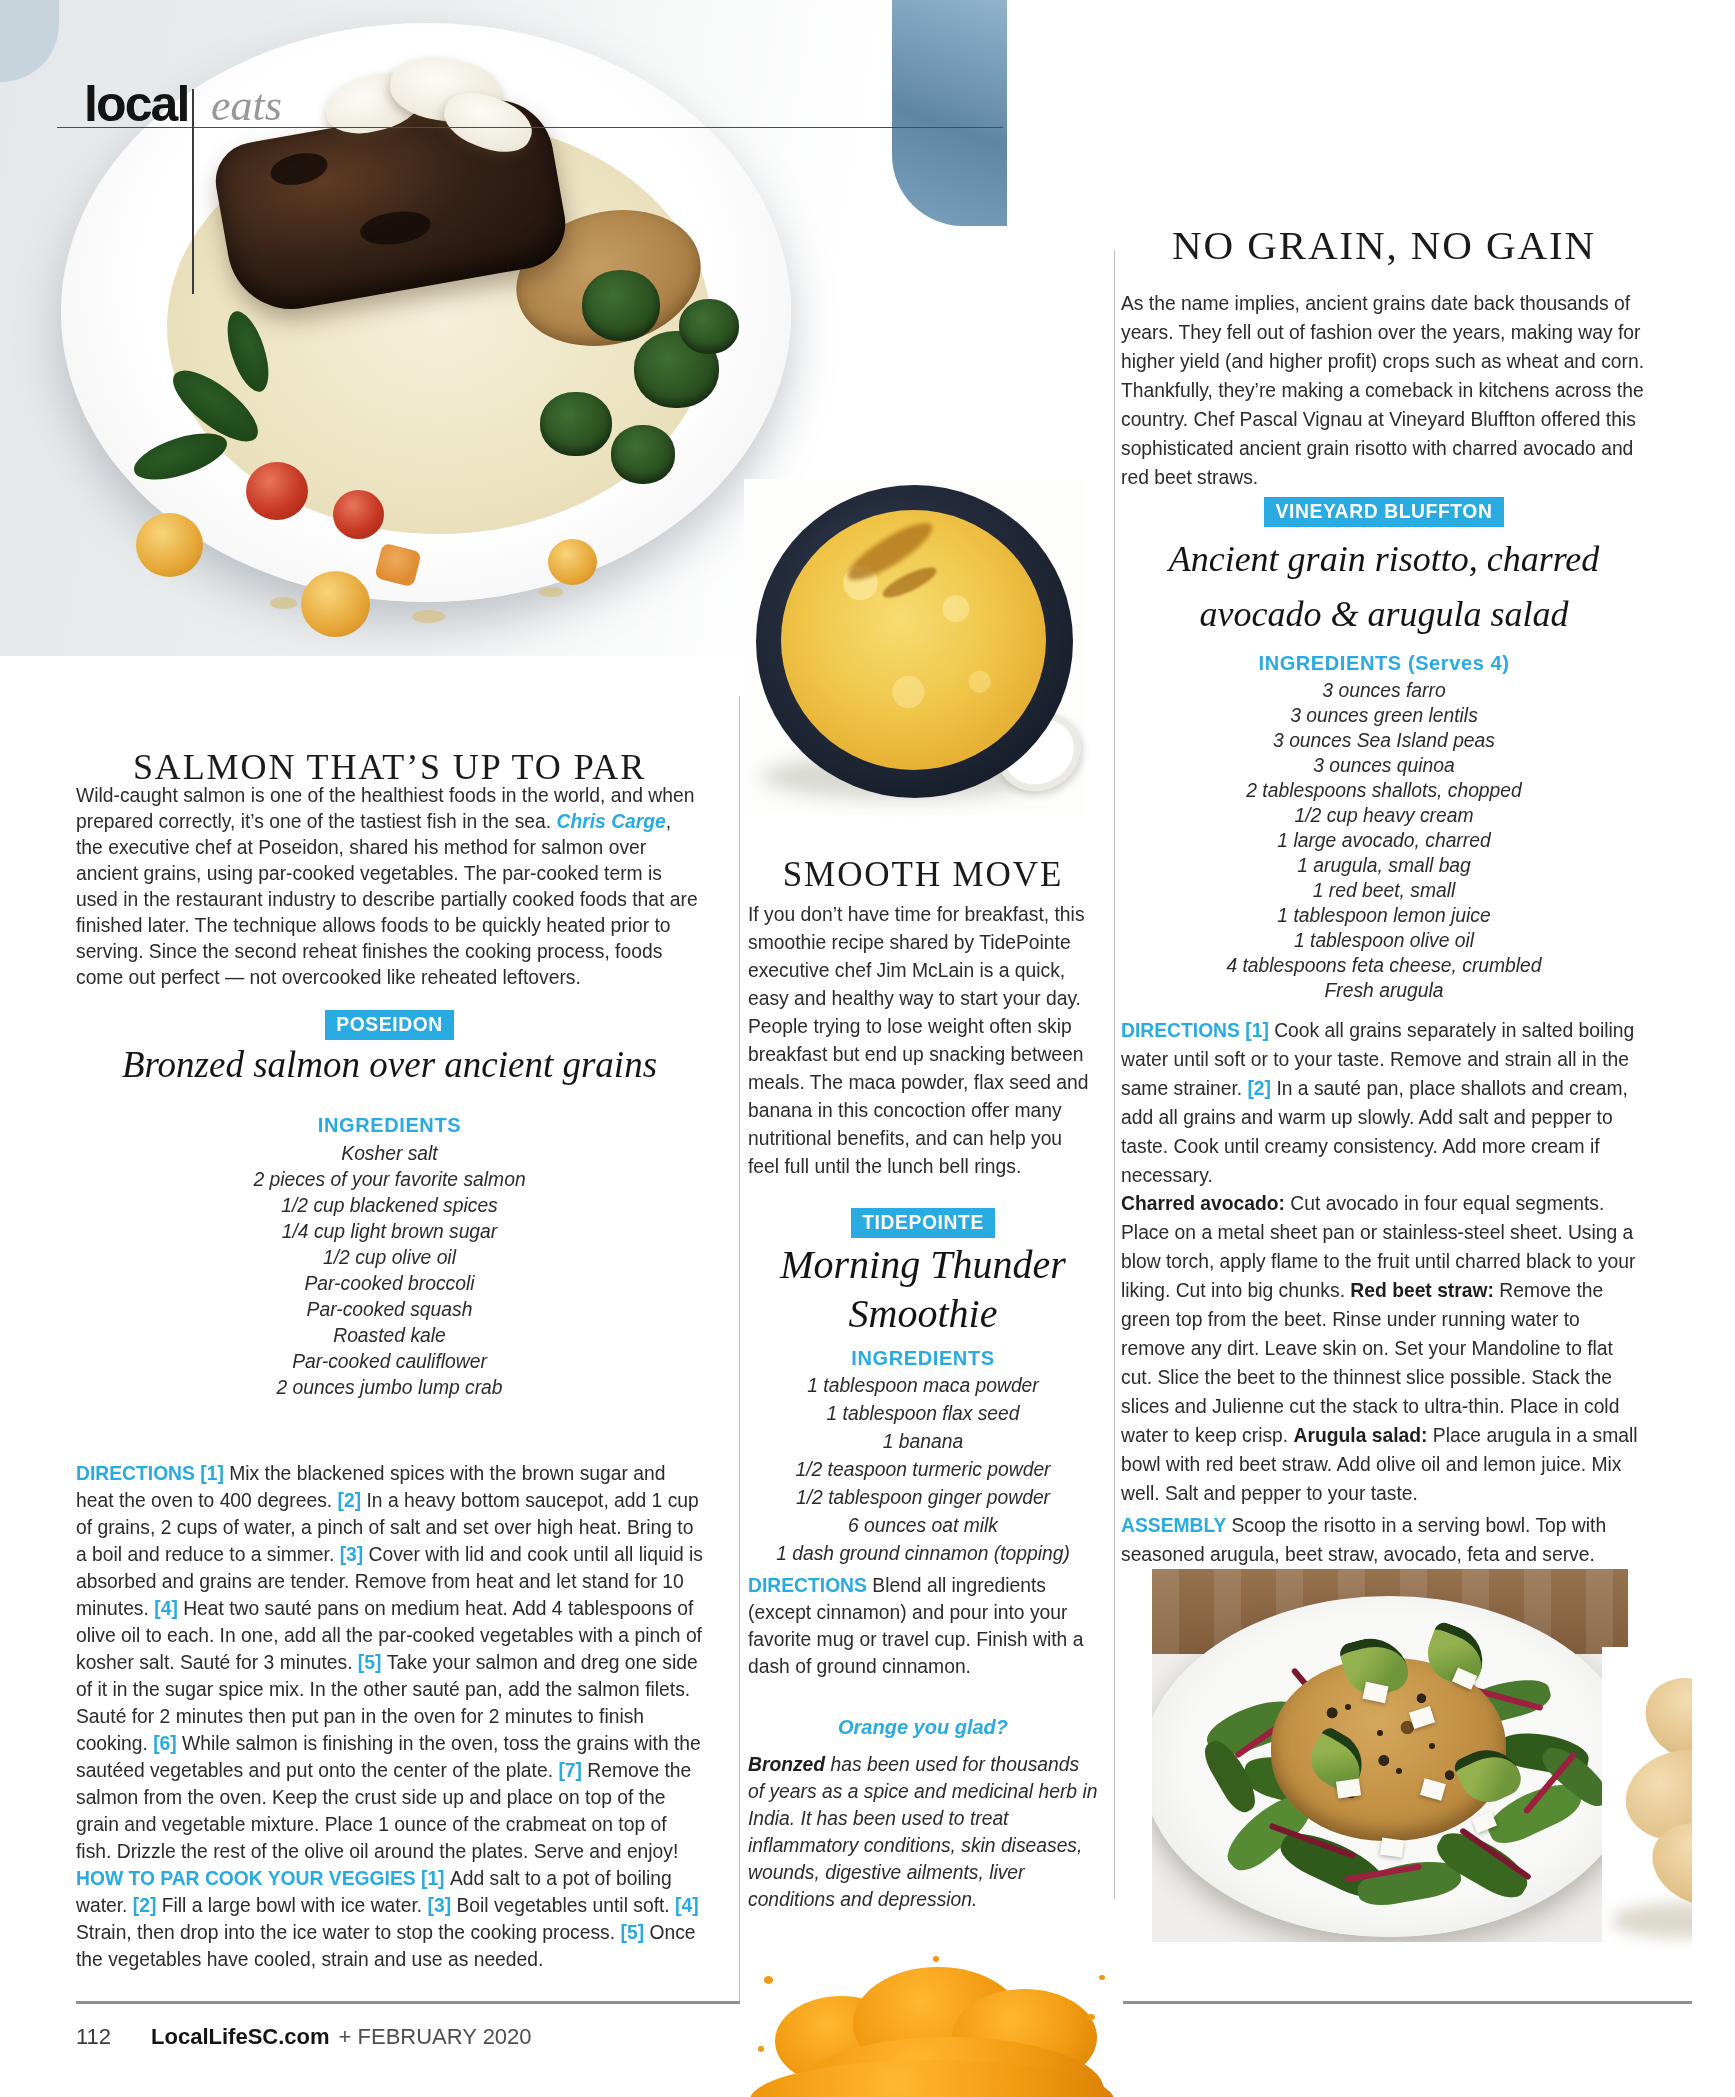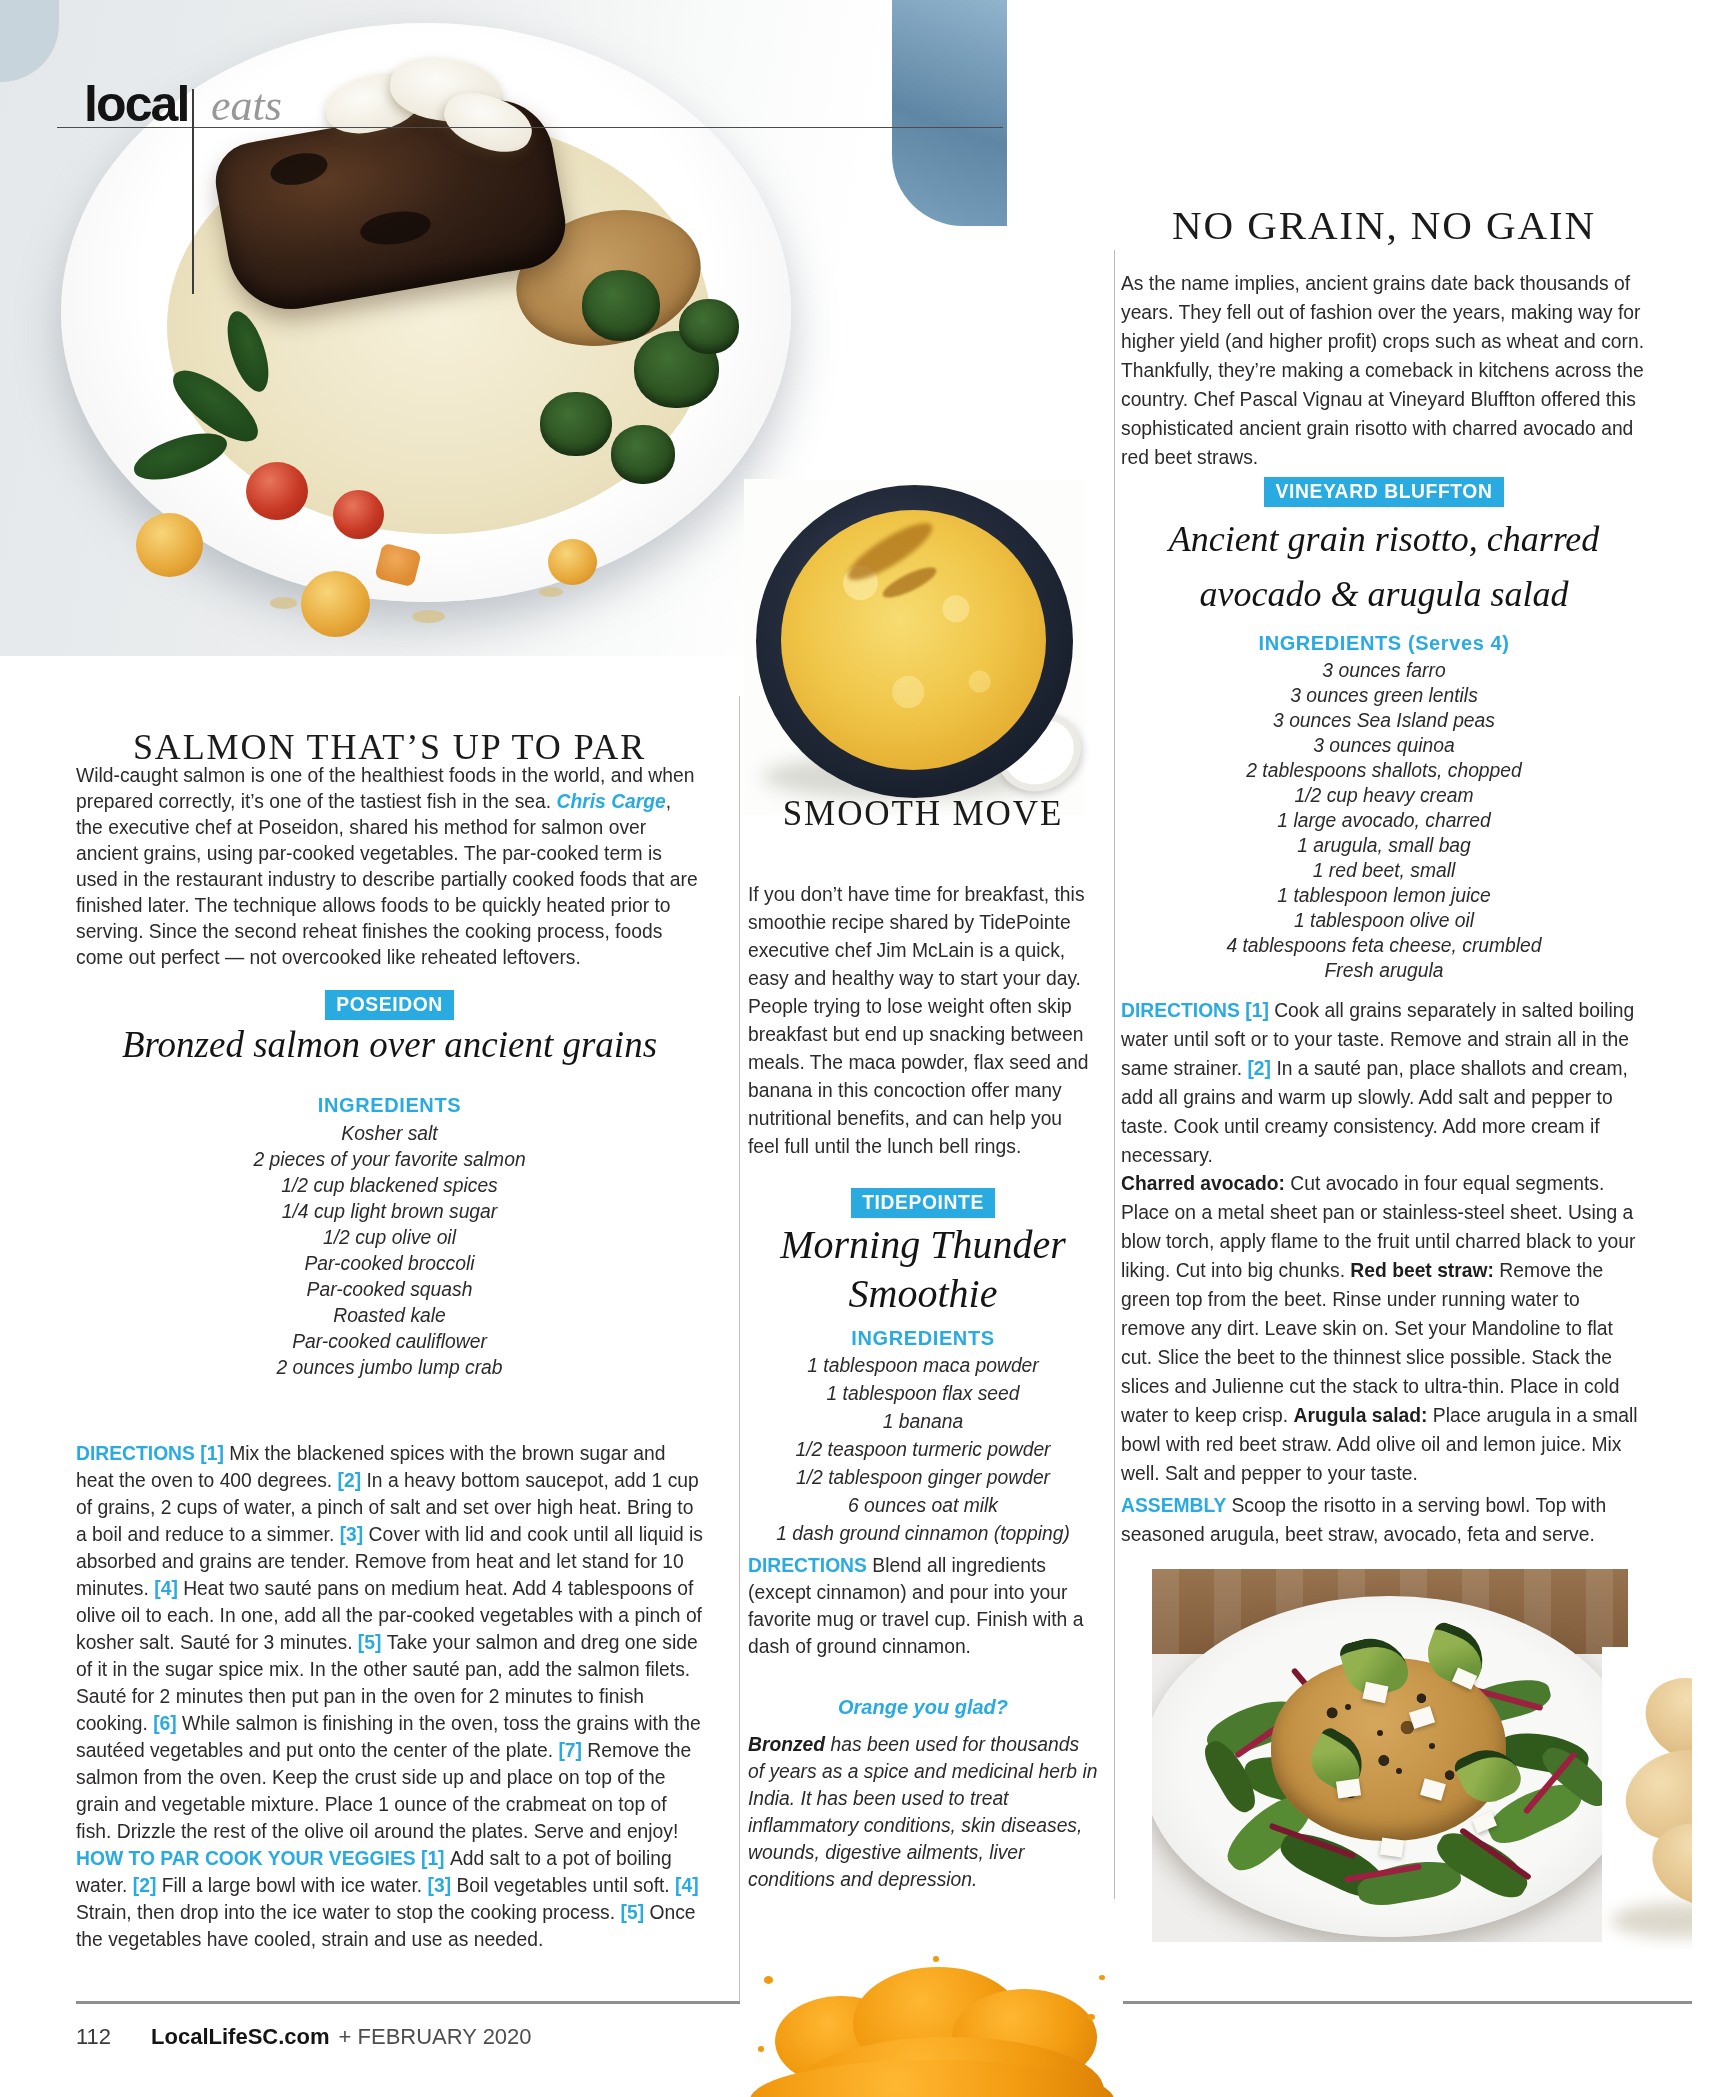--- a/index.html
+++ b/index.html
@@ -137,33 +137,33 @@
   
   #ph-ginger{left:1602px;top:1647px;width:134px;height:302px;background:#ffffff;
         overflow:hidden;z-index:2;}
   .gshadow{left:9px;top:256px;width:135px;height:35px;border-radius:50%;
         background:#dcd8cc;filter:blur(7.7px);}
   .gg{border-radius:50%;
         background:radial-gradient(circle at 35% 30%,#f3debur 0,#e3c38c 55%,#caa263 100%);
         background:radial-gradient(circle at 35% 30%,#f3deb2 0%,#e3c38c 55%,#caa263 100%);}
 
   
-  .colblock{z-index:3;}
+  .colblock{z-index:3;margin-top:20px;}
   .left-col-x{left:76px;width:627px;}
   .mid-x{left:748px;width:350px;}
   .right-x{left:1121px;width:526px;}
   #l-title{top:726px;font-size:36px;}
   #l-intro{top:763px;}
   #l-tag{top:990px;}
   #l-rtitle{top:1023px;font-size:37px;white-space:nowrap;}
   #l-inglabel{top:1094px;}
   #l-ings{top:1121px;}
   #l-dir{top:1440px;}
   #l-howto{top:1845px;}
-  #m-title{top:794px;font-size:35px;}
+  #m-title{top:835px;font-size:35px;}
   #m-intro{top:881px;line-height:28px;}
   #m-tag{top:1188px;}
   #m-rtitle{top:1220px;font-size:40px;line-height:49px;}
   #m-inglabel{top:1327px;}
   #m-ings{top:1352px;}
   #m-dir{top:1552px;}
   #m-sb-title{top:1696px;}
   #m-sb-body{top:1731px;font-size:19.3px;line-height:27px;}
   #r-title{top:201px;font-size:41px;}
   #r-intro{top:269px;line-height:29px;}

